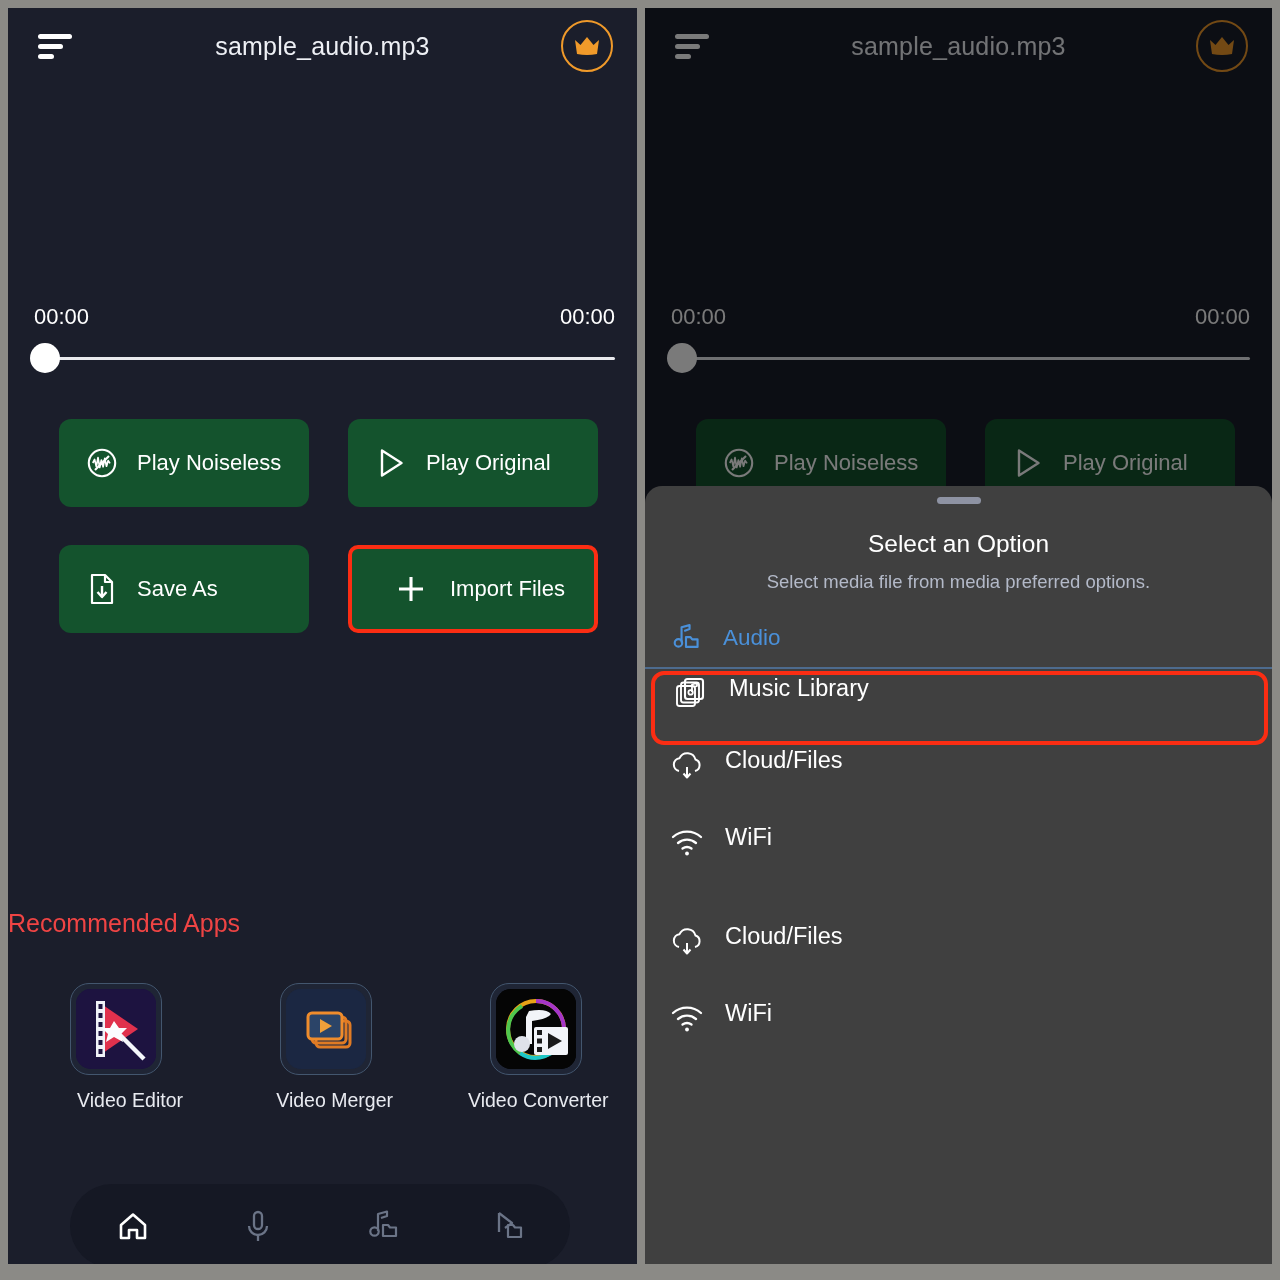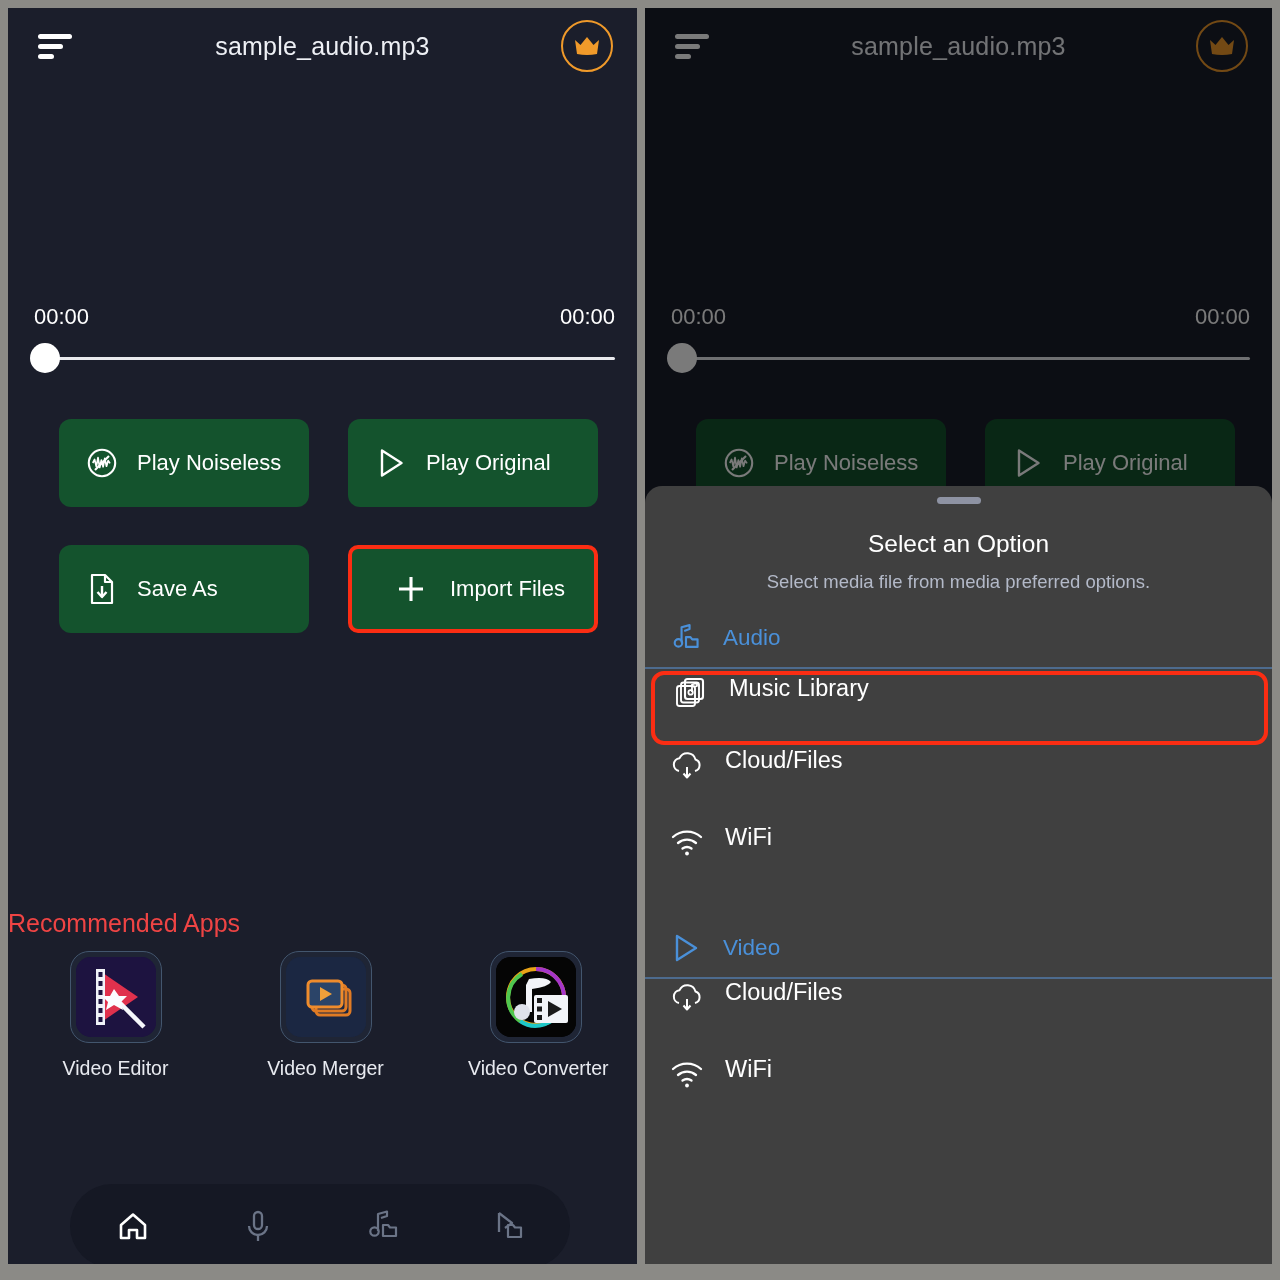--- a/index.html
+++ b/index.html
@@ -82,21 +82,21 @@
 
   
   .rec-title{
     position:absolute; left:0; right:0; top:873px; text-align:left;
     color:#ef4444; font-size:25px;margin-top:28px;
   }
   .apps{
     position:absolute; left:40px; top:943px; width:555px;
     display:flex; justify-content:space-between;
   }
-  .app{ width:135px; text-align:center; }
+  .app{ width:135px; text-align:right;margin-top:32px; }
   .app .tile{
     width:92px; height:92px; margin:0 auto; border-radius:19px;
     border:1.5px solid #43566e; padding:5px; background:#1f2535;
   }
   .app .inner{ width:100%; height:100%; border-radius:15px; overflow:hidden; position:relative; }
   .app .lbl{ margin-top:14px; color:#e8eaf0; font-size:19.5px; white-space:nowrap;}
 
   
   .navbar{
     position:absolute; left:62px; top:1176px; width:500px; height:84px;
@@ -431,28 +431,20 @@
             <path d="M9 16 A14 14 0 0 1 27 16" fill="none" stroke="#fff" stroke-width="2.3" stroke-linecap="round"></path>
             <path d="M13.5 21.5 A8 8 0 0 1 22.5 21.5" fill="none" stroke="#fff" stroke-width="2.3" stroke-linecap="round"></path>
             <circle cx="18" cy="26.5" r="1.9" fill="#fff"></circle>
           </svg>
         </span>
         <span>WiFi</span>
       </div>
 
       <div class="spacer"></div>
 
-      <div class="sec-head second">
-        <span class="ico">
-          <svg width="30" height="32" viewBox="0 0 30 32">
-            <path d="M6 4 L25 16 L6 28 Z" fill="none" stroke="#4a90d9" stroke-width="2.4" stroke-linejoin="round"></path>
-          </svg>
-        </span>
-        <span>Video</span>
-      </div>
 
 
       <div class="row">
         <span class="ico">
           <svg width="36" height="32" viewBox="0 0 36 32">
             <path d="M10 22 A6.5 6.5 0 0 1 10.5 9.2 A8.5 8.5 0 0 1 26.5 10.5 A6 6 0 0 1 26 22" fill="none" stroke="#fff" stroke-width="2"></path>
             <path d="M18 18 V28" stroke="#fff" stroke-width="2"></path>
             <path d="M14.5 24.5 L18 28.5 L21.5 24.5" fill="none" stroke="#fff" stroke-width="2" stroke-linejoin="round"></path>
           </svg>
         </span>

